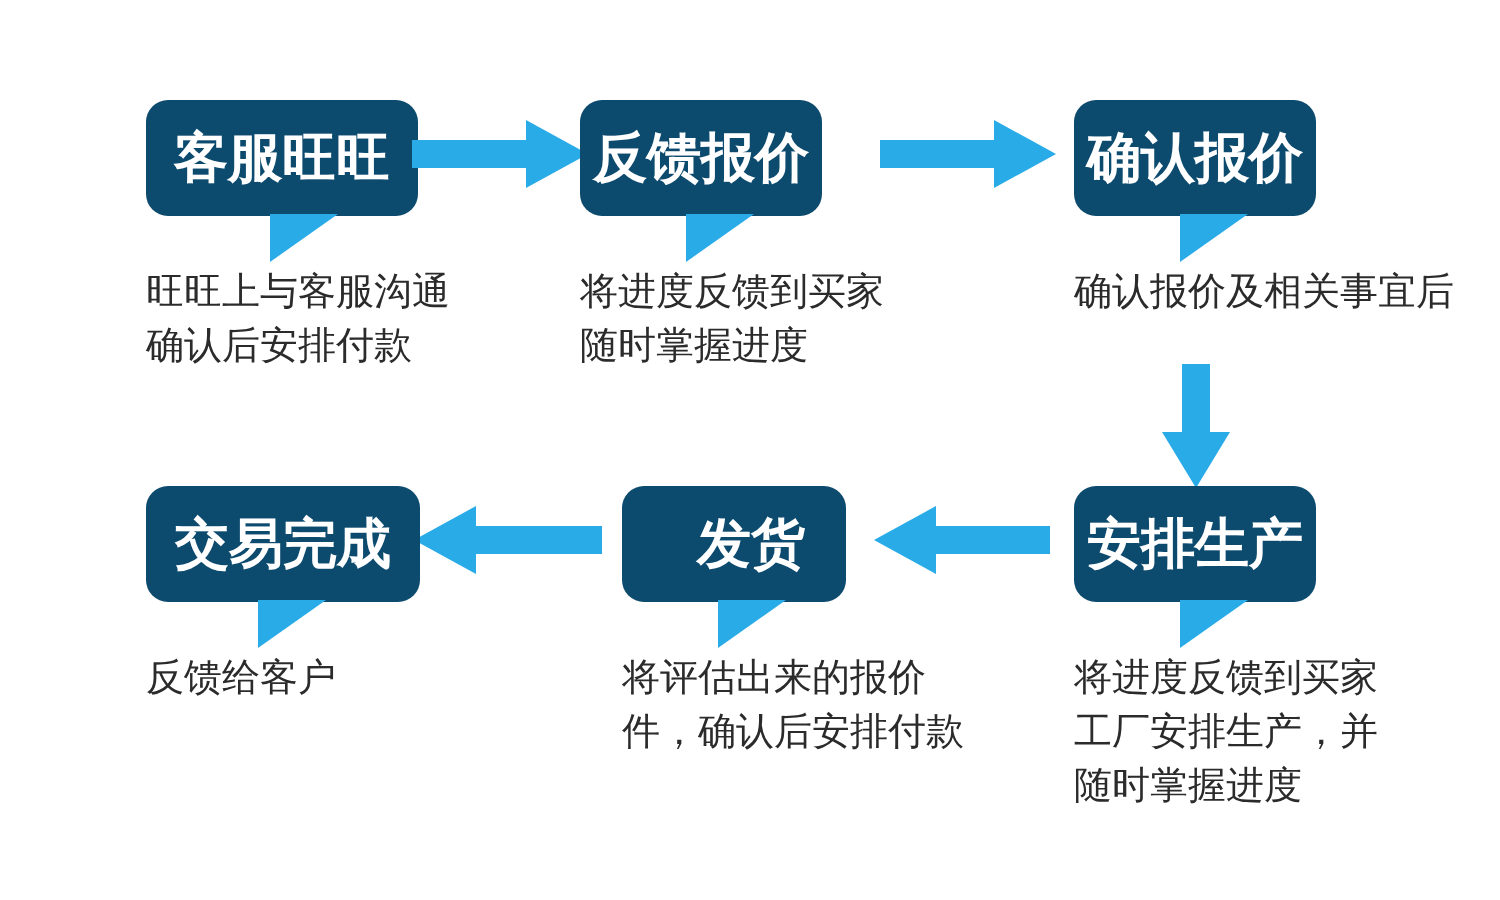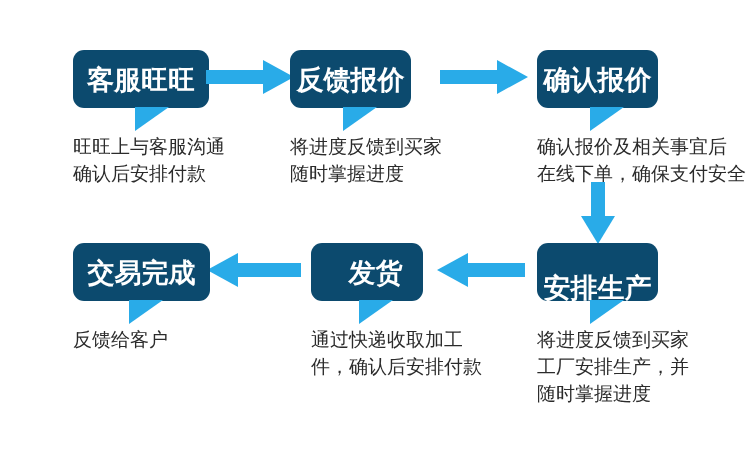--- a/index.html
+++ b/index.html
@@ -154,31 +154,30 @@
     <span class="head"></span>
   </div>
 
   <div class="node" style="left:537px; top:50px;">
     <div class="bubble" style="width:121px;">
       <span class="bubble-label">确认报价</span>
       <span class="bubble-tail" style="left:53px;"></span>
     </div>
     <div class="node-desc">
       <span class="desc-line">确认报价及相关事宜后</span>
-      <span class="desc-line">在线下单，确保支付安全</span>
     </div>
   </div>
 
   <div class="arrow arrow-v" style="left:581px; top:182px; height:62px;">
     <span class="shaft"></span>
     <span class="head"></span>
   </div>
 
   <div class="node" style="left:537px; top:243px;">
-    <div class="bubble" style="width:121px;align-items:flex-end;">
+    <div class="bubble" style="width:121px;">
       <span class="bubble-label">安排生产</span>
       <span class="bubble-tail" style="left:53px;"></span>
     </div>
     <div class="node-desc">
       <span class="desc-line">将进度反馈到买家</span>
       <span class="desc-line">工厂安排生产，并</span>
       <span class="desc-line">随时掌握进度</span>
     </div>
   </div>
 
@@ -186,21 +185,21 @@
     <span class="shaft"></span>
     <span class="head"></span>
   </div>
 
   <div class="node" style="left:311px; top:243px;">
     <div class="bubble" style="width:112px;padding-left:31px;">
       <span class="bubble-label">发货</span>
       <span class="bubble-tail" style="left:48px;"></span>
     </div>
     <div class="node-desc">
-      <span class="desc-line">通过快递收取加工</span>
+      <span class="desc-line">将评估出来的报价</span>
       <span class="desc-line">件，确认后安排付款</span>
     </div>
   </div>
 
   <div class="arrow arrow-h arrow-left" style="left:207px; top:253px; width:94px;">
     <span class="shaft"></span>
     <span class="head"></span>
   </div>
 
   <div class="node" style="left:73px; top:243px;">

